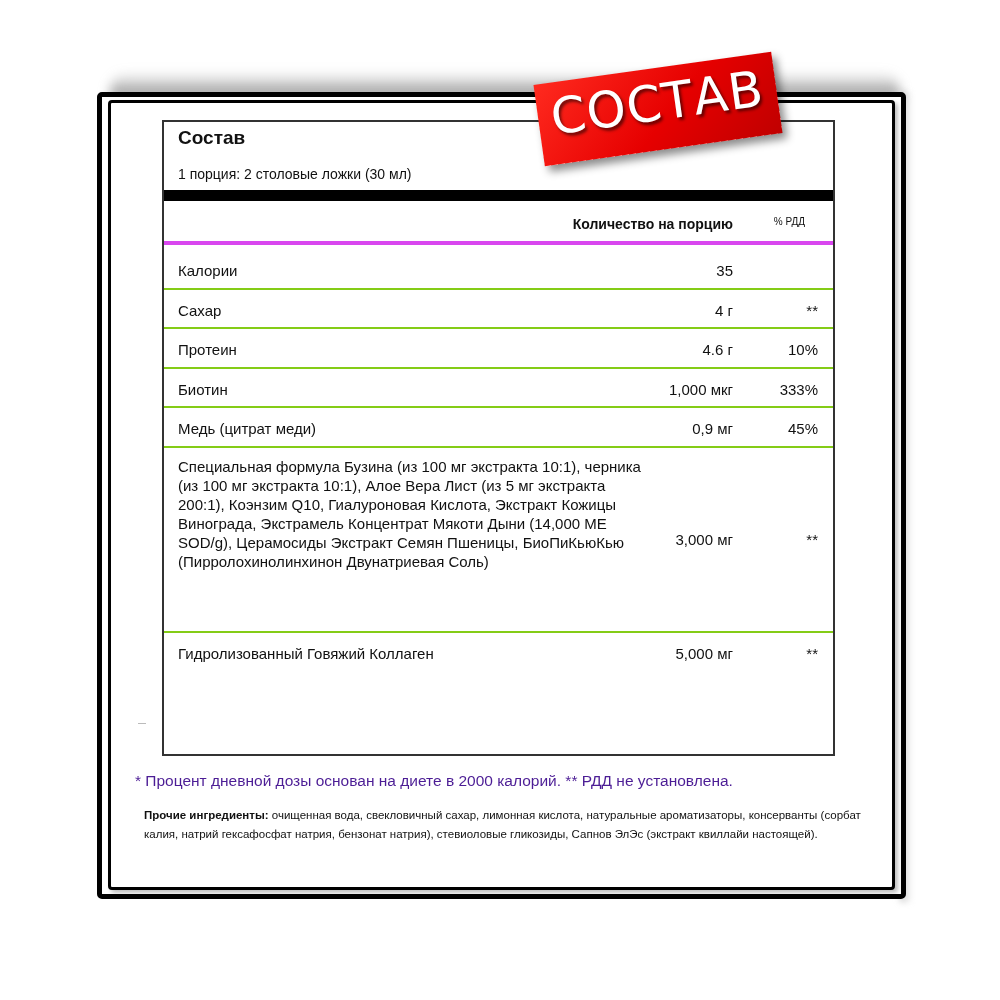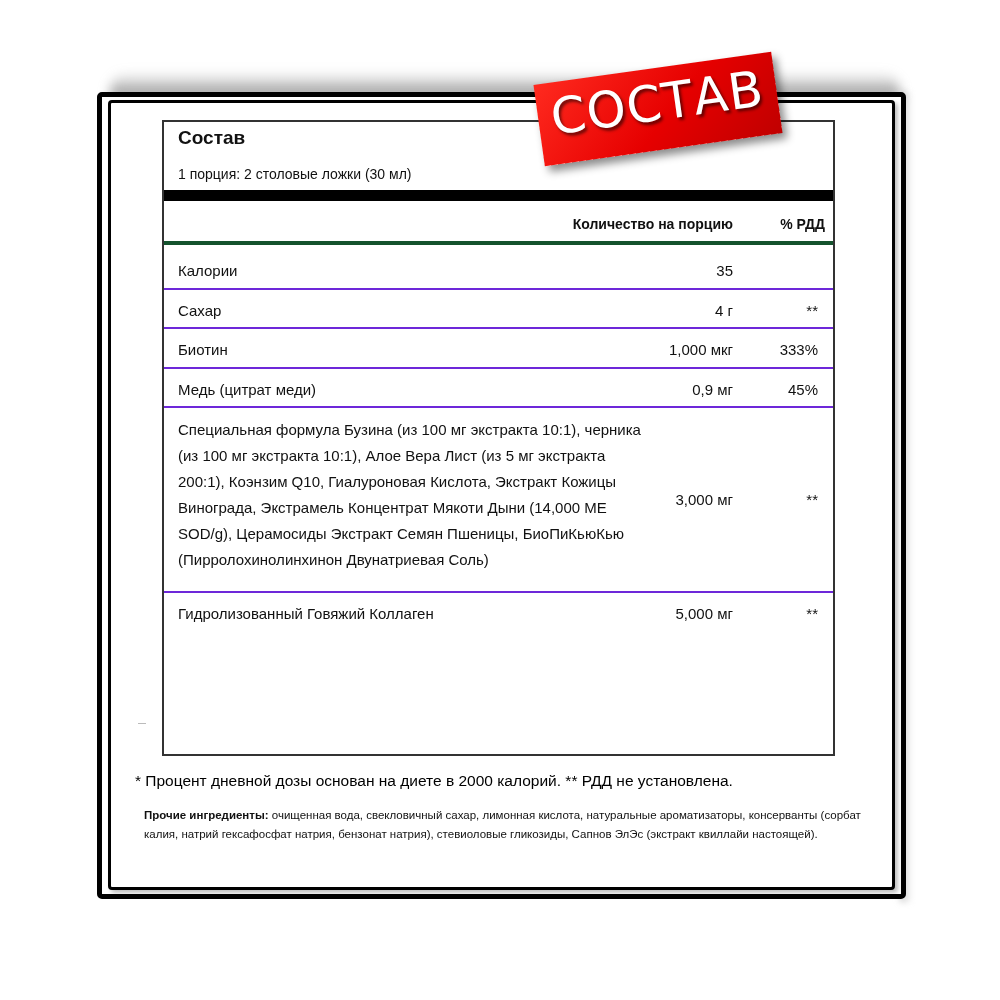--- a/index.html
+++ b/index.html
@@ -39,55 +39,55 @@
     }
     .facts-serving {
       position: absolute; left: 14px; top: 44px;
       font-size: 14px; font-weight: normal; color: #111;
     }
     .bar-thick {
       position: absolute; left: 0; top: 68px; width: 100%; height: 11px; background: #000;
     }
     .col-header {
       position: absolute; left: 0; top: 79px; width: 100%; height: 44px;
-      border-bottom: 4px solid #14532d;
+      border-bottom: 4px solid #d946ef;
     }
     .col-header .amt {
       position: absolute; right: 100px; top: 15px;
       font-size: 14px; font-weight: bold;
     }
     .col-header .dv {
-      position: absolute; right: 8px; top: 15px;
-      font-size: 14px; font-weight: bold;
+      position: absolute; right: 28px; top: 15px;
+      font-size: 10px; font-weight: normal;
     }
 
     .rows { position: absolute; left: 0; top: 128px; width: 100%; }
     .row {
       position: relative; height: 39.6px;
-      border-bottom: 2px solid #6d28d9;
+      border-bottom: 2px solid #84cc16;
     }
     .row:last-child { border-bottom: none; padding-left: 26px; }
     .row .name {
       position: absolute; left: 14px; top: 12px; font-size: 15px; color: #111;
     }
     .row .amount {
       position: absolute; right: 100px; top: 12px; font-size: 15px; color: #111; text-align: left;
     }
     .row .pct {
       position: absolute; right: 15px; top: 12px; font-size: 15px; color: #111; text-align: right;
     }
     .row.tall { height: 185px; }
     .row.tall .name {
-      width: 465px; top: 9px; line-height: 26px; font-size: 15px;
+      width: 465px; top: 9px; line-height: 19px; font-size: 15px;
     }
     .row.tall .amount, .row.tall .pct { top: 83px; }
     .row.coll { height: 43px; }
 
     .footnote {
-      position: absolute; left: 135px; top: 772px; font-size: 15.5px; color: #000000;
+      position: absolute; left: 135px; top: 772px; font-size: 15.5px; color: #4c1d95;
     }
     .other {
       position: absolute; left: 144px; top: 806px; width: 740px;
       font-size: 11.5px; line-height: 19px; color: #111;
     }
     .other b { font-weight: bold; }
 
     .tick-mark {
       position: absolute; left: 138px; top: 723px; width: 8px; height: 1px; background: #bbb;
     }
@@ -131,20 +131,25 @@
       <span class="name">Калории</span>
       <span class="amount">35</span>
       <span class="pct"></span>
     </div>
     <div class="row">
       <span class="name">Сахар</span>
       <span class="amount">4 г</span>
       <span class="pct">**</span>
     </div>
     <div class="row">
+      <span class="name">Протеин</span>
+      <span class="amount">4.6 г</span>
+      <span class="pct">10%</span>
+    </div>
+    <div class="row">
       <span class="name">Биотин</span>
       <span class="amount">1,000 мкг</span>
       <span class="pct">333%</span>
     </div>
     <div class="row">
       <span class="name">Медь (цитрат меди)</span>
       <span class="amount">0,9 мг</span>
       <span class="pct">45%</span>
     </div>
     <div class="row tall">

